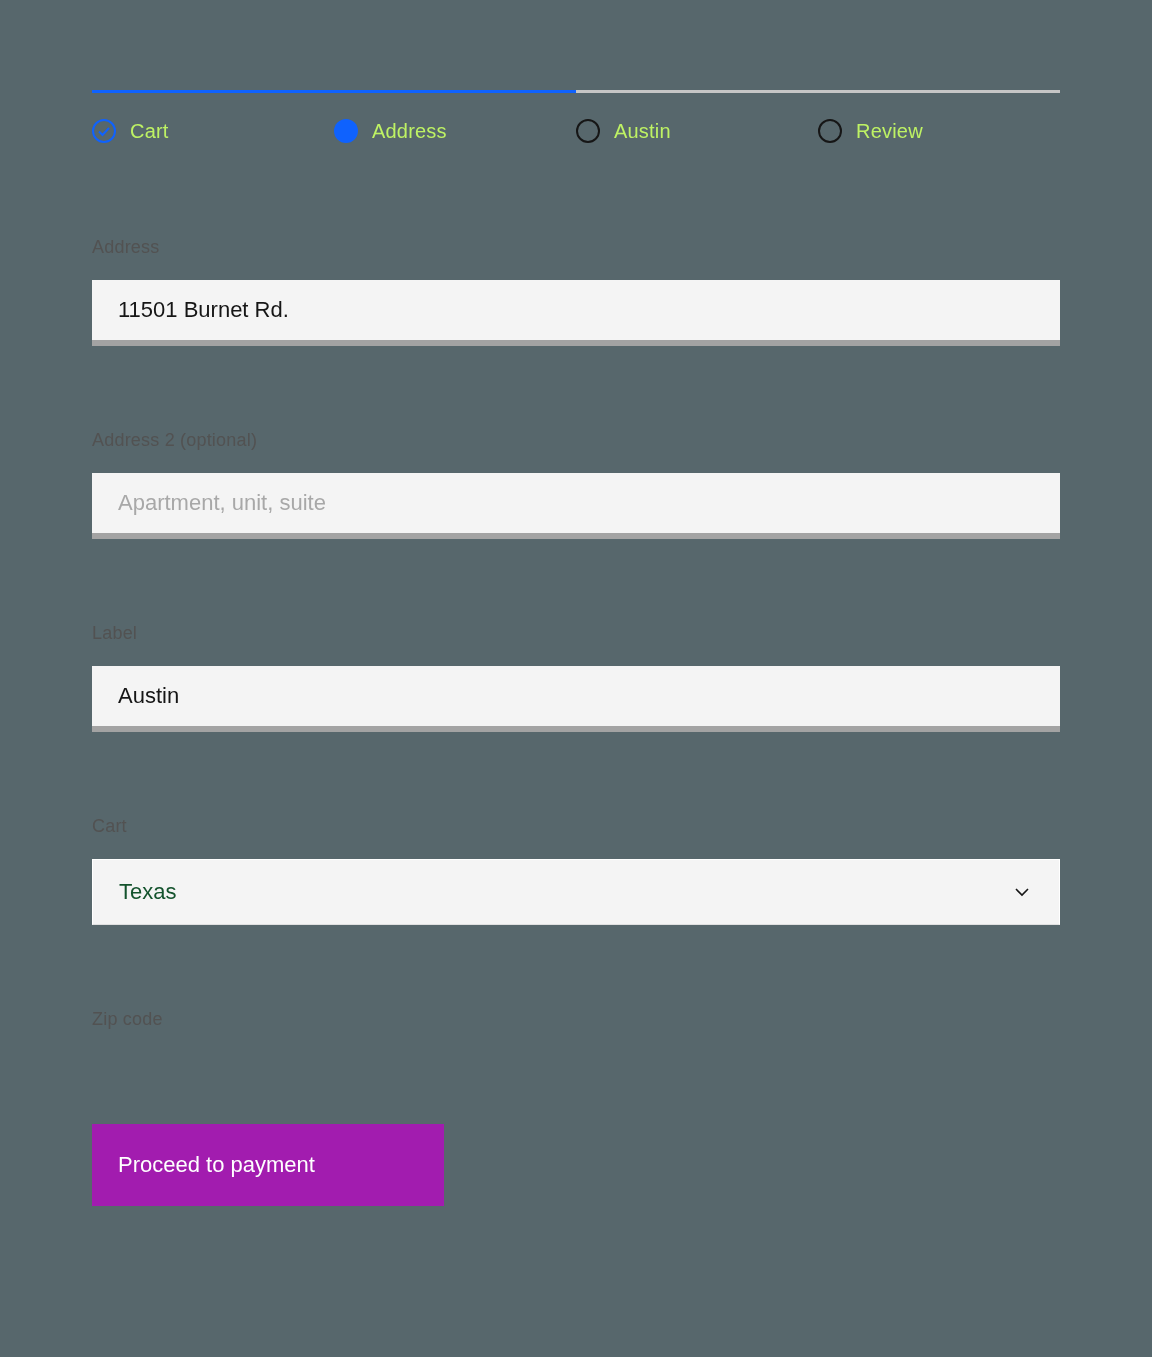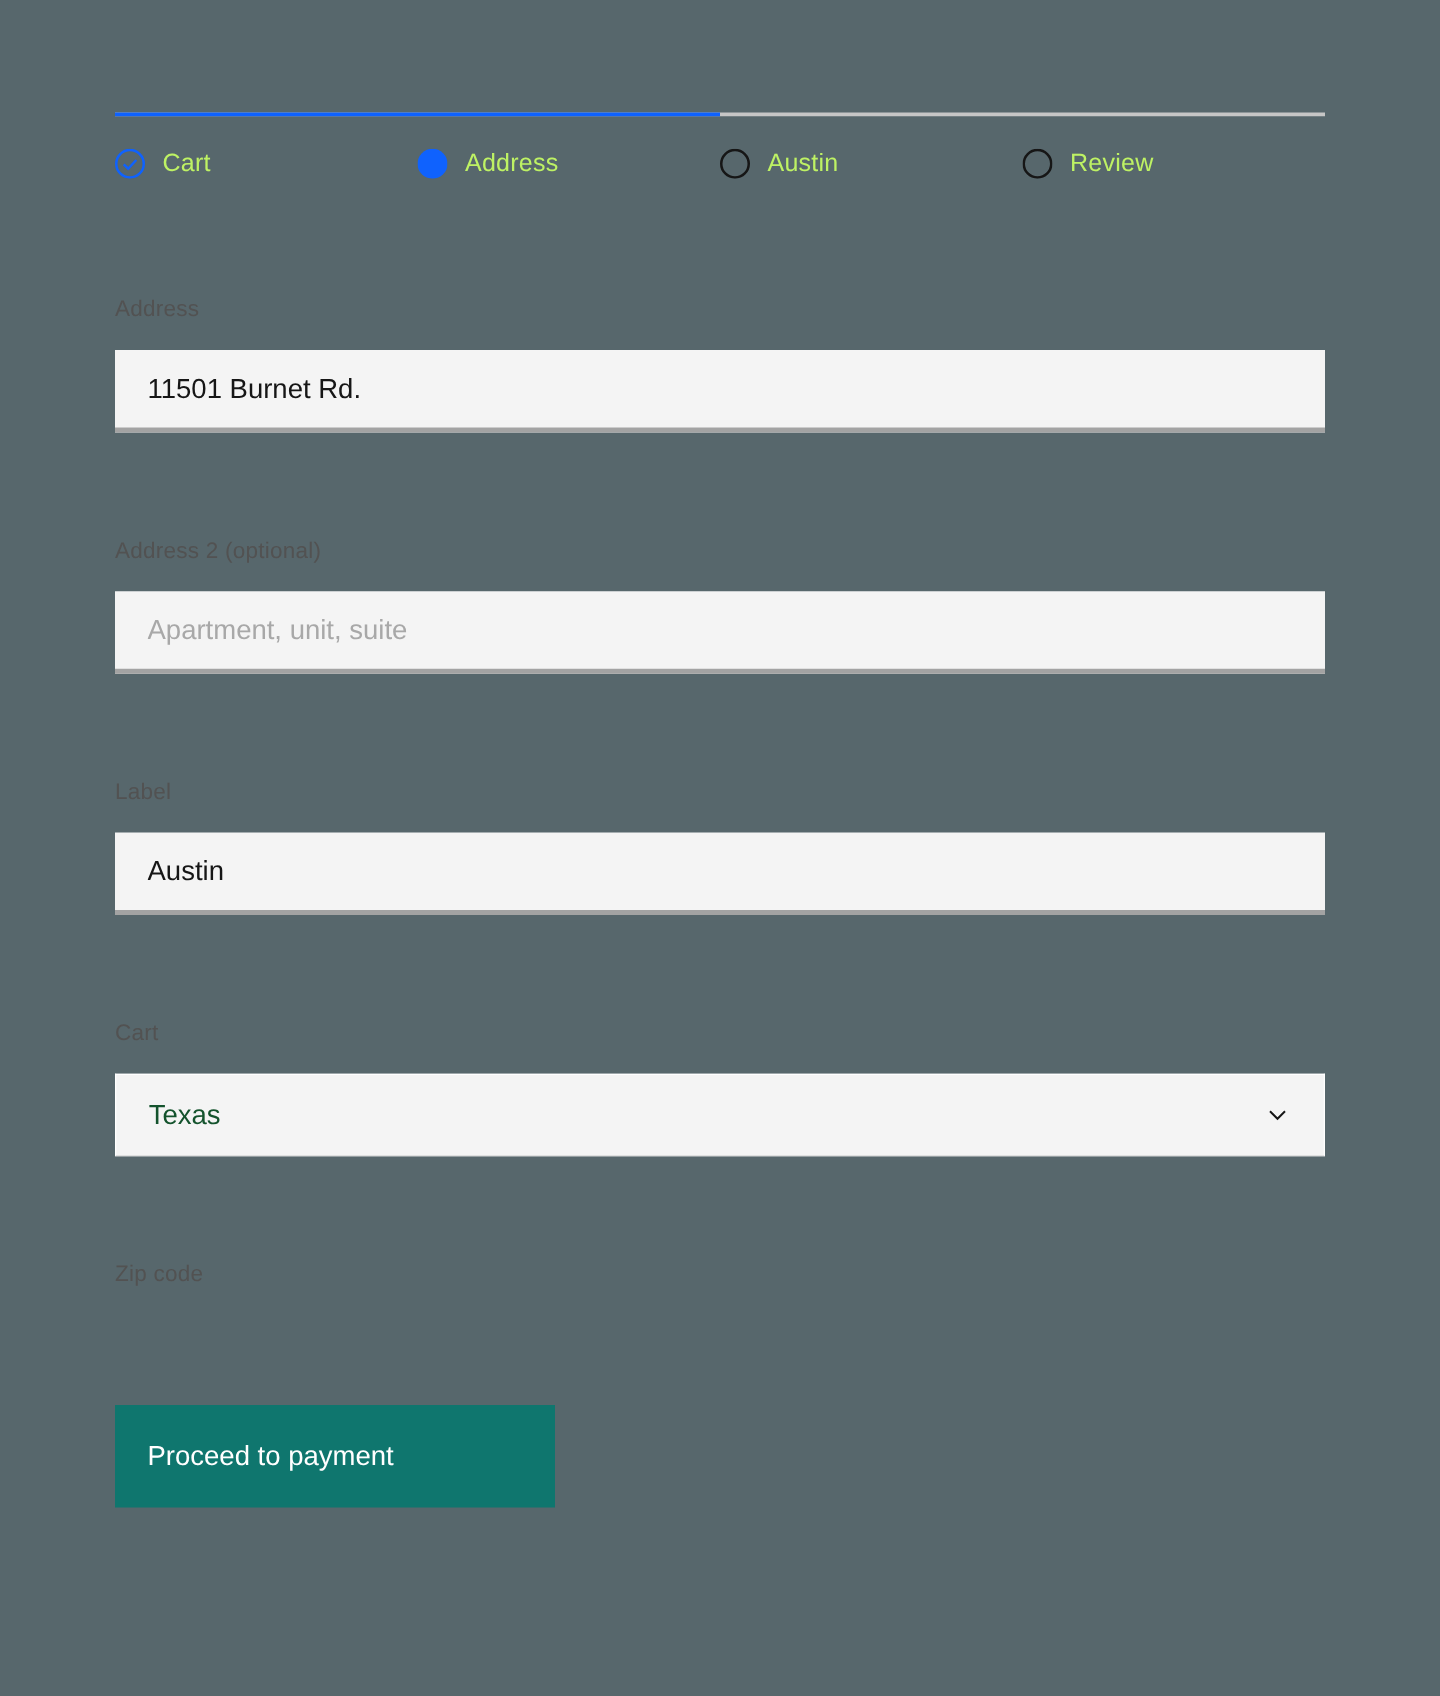--- a/index.html
+++ b/index.html
@@ -62,21 +62,21 @@
     color: #525252;
     letter-spacing: 0.2px;
     margin-bottom: 22px;
     display: block;
   }
   .field-input {
     width: 100%;
     height: 66px;
     background: #f4f4f4;
     border: none;
-    border-bottom: 4px solid #a3a3a3;
+    border-bottom: 6px solid #a3a3a3;
     font-size: 22px;
     color: #161616;
     padding: 0 26px;
     outline: none;
     font-family: inherit;
   }
   .field-input::placeholder {
     color: #a8a8a8;
   }
   .field-select {
@@ -94,21 +94,21 @@
     cursor: pointer;
   }
   .chevron {
     width: 22px;
     height: 22px;
     display: inline-flex;
     align-items: center;
     justify-content: center;
   }
   .primary-button {
-    background: #0f766e;
+    background: #a21caf;
     color: #ffffff;
     border: none;
     height: 82px;
     padding: 0 86px 0 26px;
     font-size: 22px;
     cursor: pointer;
     margin-top: 10px;
     font-family: inherit;
     text-align: left;
     min-width: 352px;

